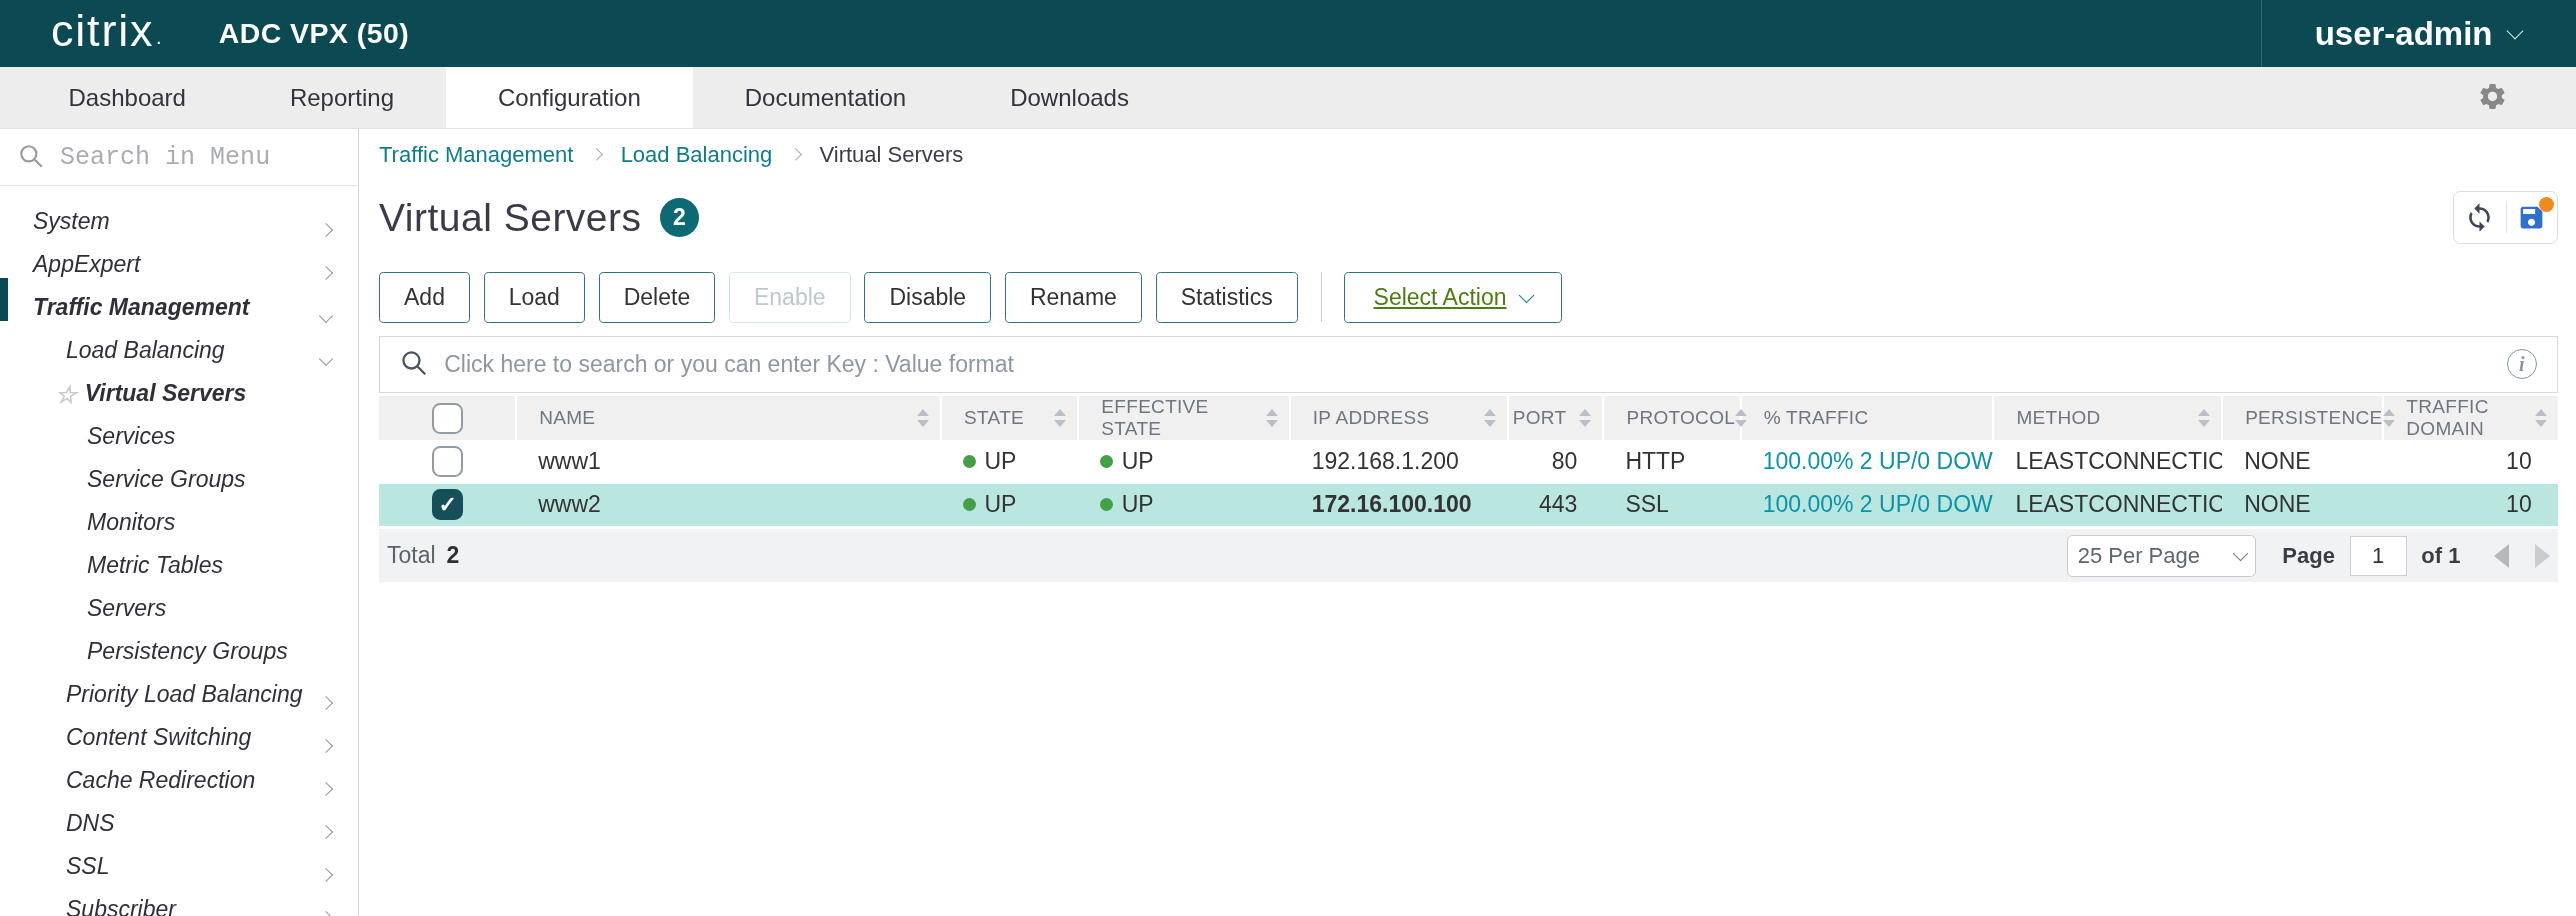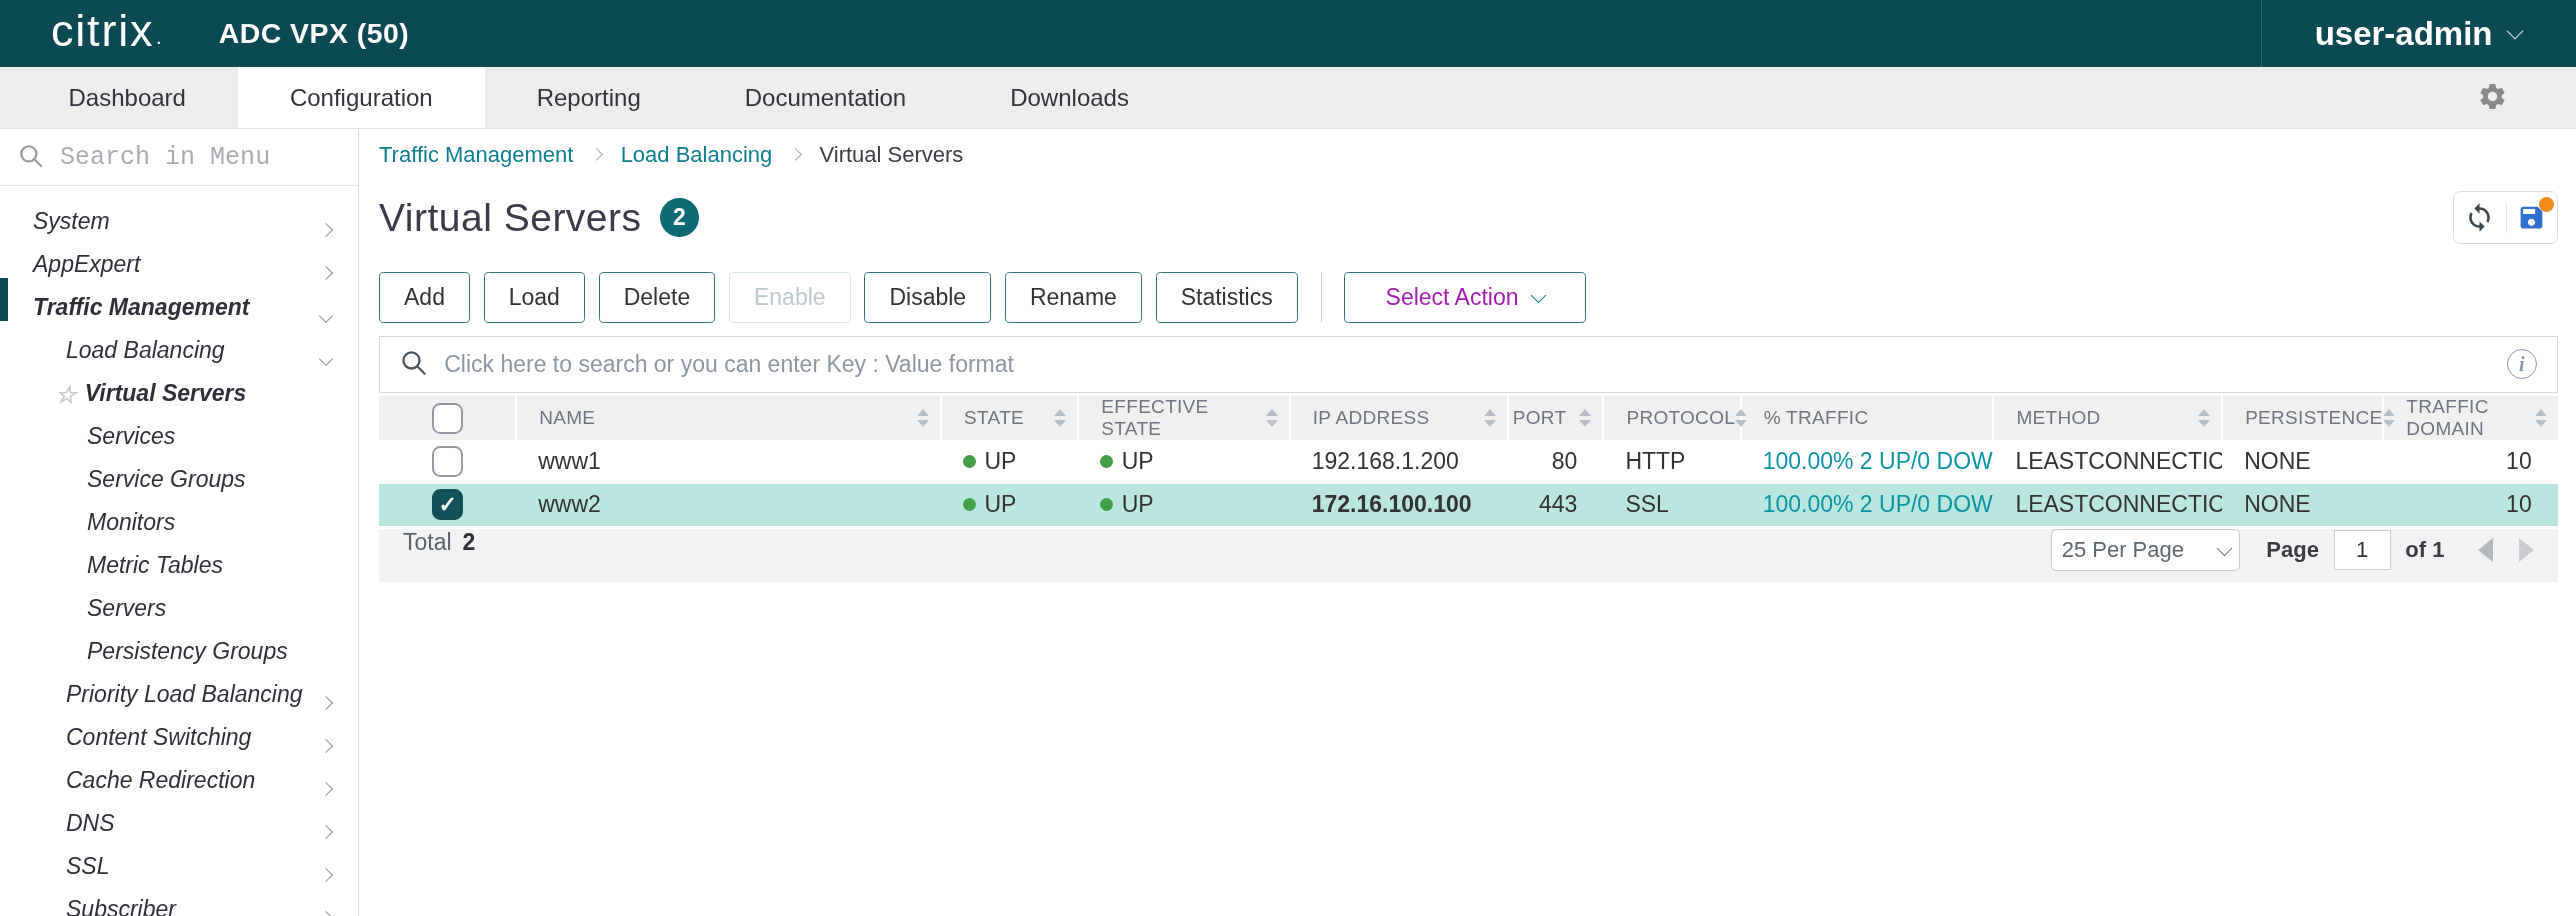--- a/index.html
+++ b/index.html
@@ -60,21 +60,21 @@
   .badge { width: 39px; height: 39px; border-radius: 50%; background: #0d6a74; color: #fff; font-size: 23px; font-weight: bold; display: flex; align-items: center; justify-content: center; margin-left: 18.3px; }
   .title-icons { margin-left: auto; border: 0.9px solid #ddd; border-radius: 7.3px; height: 53px; width: 105px; display: flex; align-items: center; justify-content: space-evenly; background: #fff; }
   .icon-btn { display: flex; align-items: center; justify-content: center; cursor: pointer; position: relative; }
   .icon-divider { width: 0.9px; height: 31px; background: #e4e4e4; }
   .save-dot { position: absolute; top: -6.4px; right: -8.3px; width: 15.6px; height: 15.6px; background: #f28a1a; border-radius: 50%; }
 
   .toolbar { display: flex; align-items: flex-start; margin-top: 27.5px; }
   .btn { height: 51px; padding: 0 24px; border: 1.8px solid #2f7183; border-radius: 4.6px; background: #fff; font-size: 23px; color: #333; margin-right: 13.8px; font-family: inherit; cursor: pointer; }
   .btn.disabled { border-color: #d3e5ea; color: #bcc9cf; }
   .toolbar-divider { width: 0.9px; height: 50px; background: #ccc; margin: 0 22px 0 9.2px; }
-  .btn.select-action { color: #a21caf; display: inline-flex; align-items: center; gap: 14.7px; padding: 0 41px; }
+  .btn.select-action { color: #4d7c0f; display: inline-flex; align-items: center; gap: 14.7px; padding: 0 29px; text-decoration: underline; }
   .btn.select-action .chev { border-color: #0d7c8c; width: 11px; height: 11px; margin-top: -3.7px; }
 
   .searchbar { margin-top: 13px; height: 57px; border: 0.9px solid #d8d8d8; display: flex; align-items: center; padding: 0 20px; gap: 14.7px; background: #fff; }
   .searchbar input { flex: 1; border: none; outline: none; font-size: 23px; color: #444; font-family: inherit; }
   .searchbar input::placeholder { color: #8d97a3; }
   .info-icon { width: 30px; height: 30px; border: 1.8px solid #8494ab; border-radius: 50%; color: #8494ab; display: flex; align-items: center; justify-content: center; font-size: 20px; font-family: "Liberation Serif", serif; font-style: italic; font-weight: bold; cursor: pointer; flex-shrink: 0; }
 
   
   .table-wrap { margin-top: 3.7px; }
   table { width: 100%; border-collapse: collapse; table-layout: fixed; }
@@ -91,21 +91,21 @@
   tbody tr.selected td { background: #b9e7e0; }
   td.center, th.center { text-align: center; padding: 0; }
   td.right { text-align: right; padding-right: 26px; }
   td.bold { font-weight: bold; }
   .dot { display: inline-block; width: 13px; height: 13px; border-radius: 50%; background: #43a047; margin-right: 8.3px; vertical-align: middle; position: relative; top: -1.8px; }
   .health { color: #0c93a6; cursor: pointer; }
   .cb { display: inline-block; width: 31px; height: 31px; border: 2.8px solid #939aa2; border-radius: 8.3px; background: #fff; cursor: pointer; vertical-align: middle; }
   .cb.checked { background: #15505a; border-color: #15505a; color: #fff; display: inline-flex; align-items: center; justify-content: center; font-size: 22px; font-weight: bold; }
 
   
-  .table-footer { height: 53px; background: #f1f2f3; display: flex; align-items: flex-start; padding: 0 24px; margin-top: 2.8px; font-size: 23px; }
+  .table-footer { height: 53px; background: #f1f2f3; display: flex; align-items: center; padding: 0 8px; margin-top: 2.8px; font-size: 23px; }
   .total-label { color: #5a626c; }
   .total-value { font-weight: bold; margin-left: 11px; color: #2f2f38; }
   .pager { margin-left: auto; display: flex; align-items: center; gap: 26px; }
   .per-page { width: 189px; height: 42px; border: 0.9px solid #c9c9c9; border-radius: 5.5px; background: #fff; display: flex; align-items: center; justify-content: center; gap: 35px; font-size: 22px; color: #5c6670; cursor: pointer; }
   .per-page .chev { border-color: #6b7680; width: 11px; height: 11px; margin-top: -4.6px; }
   .page-group { display: flex; align-items: center; gap: 14.7px; font-weight: bold; color: #3c3c46; font-size: 22px; }
   .page-input { width: 57px; height: 40px; border: 0.9px solid #d0d0d0; background: #fff; text-align: center; font-size: 22px; color: #333; font-family: inherit; }
   .pg-arrows { display: flex; align-items: center; gap: 26px; margin-left: 7.3px; }
   .tri { cursor: default; }
   .tri-left { width: 0; height: 0; border-top: 12px solid transparent; border-bottom: 12px solid transparent; border-right: 15.6px solid #b4b8bd; }
@@ -123,22 +123,22 @@
       <span class="topbar-divider"></span>
       <span class="user">
         <span>user-admin</span>
         <span class="chev d"></span>
       </span>
     </div>
   </header>
 
   <nav class="tabbar">
     <span class="tab">Dashboard</span>
+    <span class="tab">Reporting</span>
     <span class="tab active">Configuration</span>
-    <span class="tab">Reporting</span>
     <span class="tab">Documentation</span>
     <span class="tab">Downloads</span>
     <span class="gear">
       <svg width="31" height="31" viewBox="0 0 24 24" fill="#86888a">
           <path d="M19.14 12.94c.04-.3.06-.61.06-.94 0-.32-.02-.64-.07-.94l2.03-1.58a.49.49 0 0 0 .12-.61l-1.92-3.32a.49.49 0 0 0-.59-.22l-2.39.96c-.5-.38-1.03-.7-1.62-.94l-.36-2.54a.48.48 0 0 0-.48-.41h-3.84c-.24 0-.43.17-.47.41l-.36 2.54c-.59.24-1.13.57-1.62.94l-2.39-.96a.49.49 0 0 0-.59.22L2.74 8.87c-.12.21-.08.47.12.61l2.03 1.58c-.05.3-.09.63-.09.94s.02.64.07.94l-2.03 1.58a.49.49 0 0 0-.12.61l1.92 3.32c.12.22.37.29.59.22l2.39-.96c.5.38 1.03.7 1.62.94l.36 2.54c.05.24.24.41.48.41h3.84c.24 0 .44-.17.47-.41l.36-2.54c.59-.24 1.13-.56 1.62-.94l2.39.96c.22.08.47 0 .59-.22l1.92-3.32c.12-.22.07-.47-.12-.61l-2.01-1.58zM12 15.6c-1.98 0-3.6-1.62-3.6-3.6s1.62-3.6 3.6-3.6 3.6 1.62 3.6 3.6-1.62 3.6-3.6 3.6z"></path>
         </svg>
     </span>
   </nav>
 
   <div class="shell">

